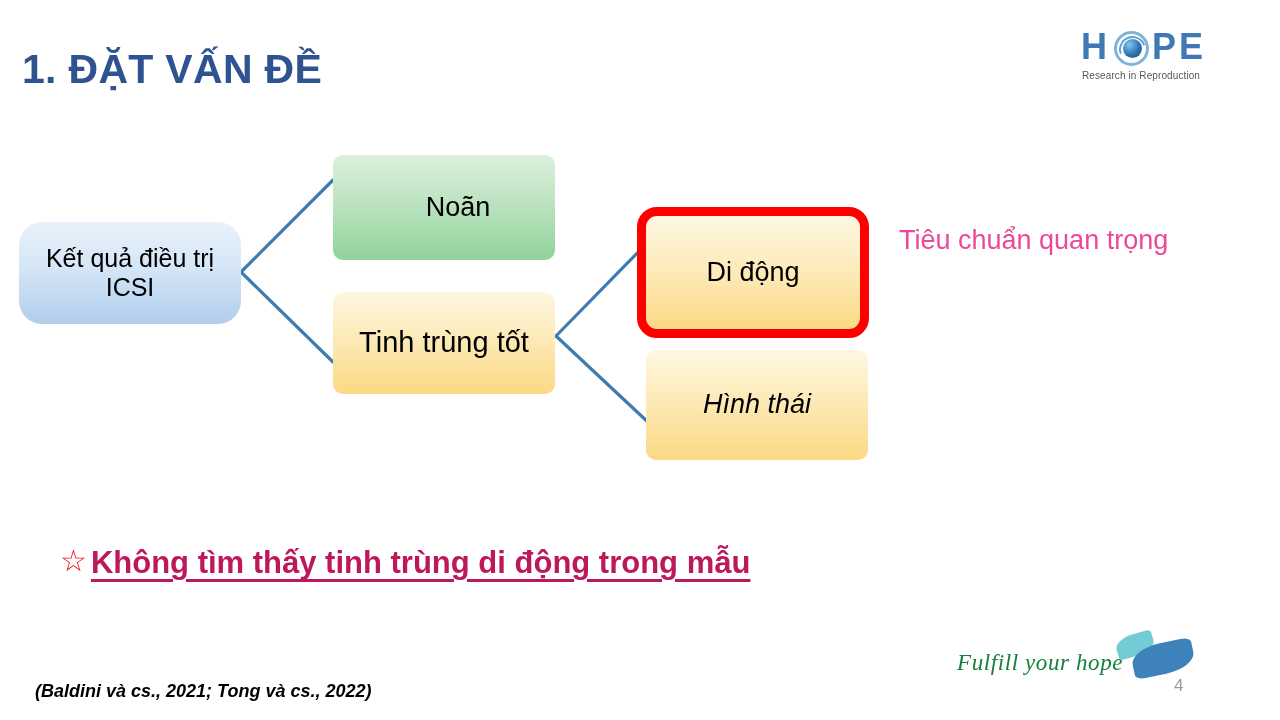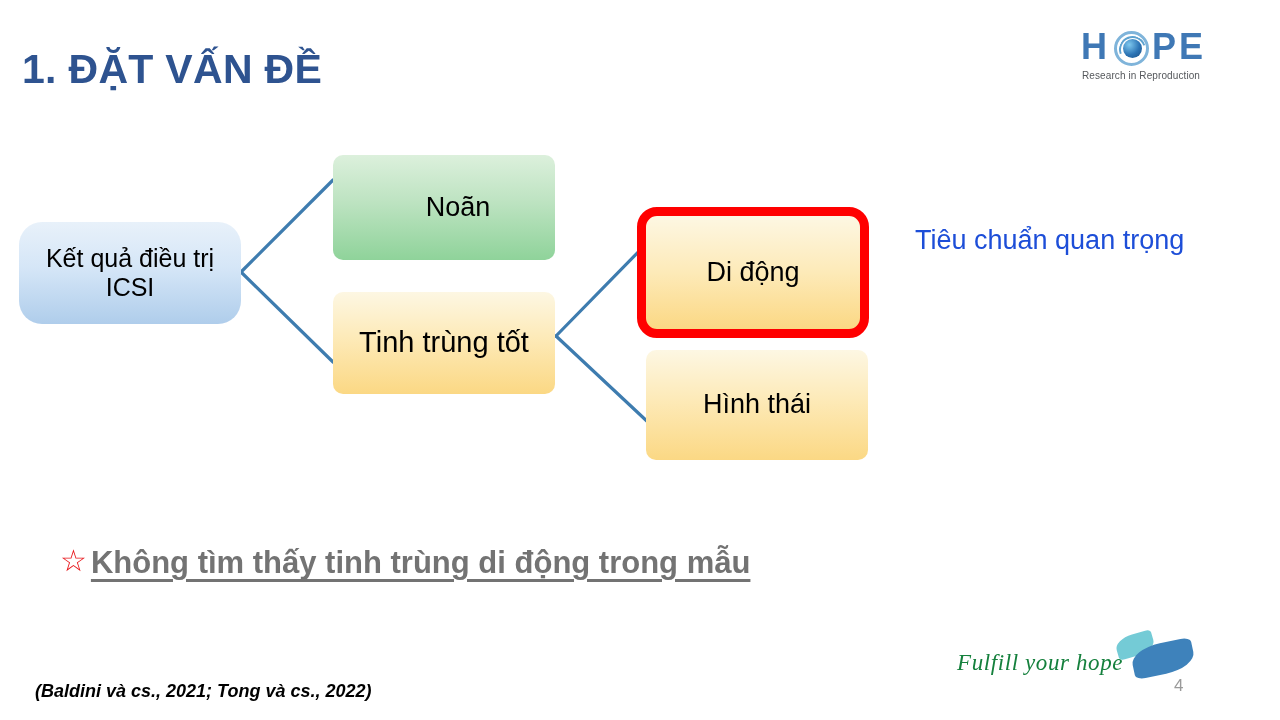--- a/index.html
+++ b/index.html
@@ -176,30 +176,30 @@
     line-height: 1.16;
   }
   #node-morphology {
     left: 646px;
     top: 350px;
     width: 222px;
     height: 110px;
     font-size: 27px;
     background: linear-gradient(to bottom, #FDF7E3 0%, #FDEAB8 45%, #FBD884 100%);
     border-radius: 10px;
+    font-style: italic;
   }
 
   #criteria-note {
     position: absolute;
     left: 899px;
     top: 225px;
     font-size: 27px;
-    color: #1d4ed8;
-    white-space: nowrap;
-    margin-left: 16px;
+    color: #ec4899;
+    white-space: nowrap;
   }
 
   
   #emphasis-line {
     position: absolute;
     left: 60px;
     top: 545px;
     display: flex;
     align-items: center;
     gap: 4px;
@@ -207,21 +207,21 @@
   #emphasis-star {
     font-size: 30px;
     color: #E8161B;
     line-height: 1;
     position: relative;
     top: -2px;
   }
   #emphasis-text {
     font-size: 31px;
     font-weight: bold;
-    color: #737373;
+    color: #be185d;
     text-decoration: underline;
     text-underline-offset: 6px;
     text-decoration-thickness: 3px;
     white-space: nowrap;
   }
 
   
   #citation {
     position: absolute;
     left: 4px;

